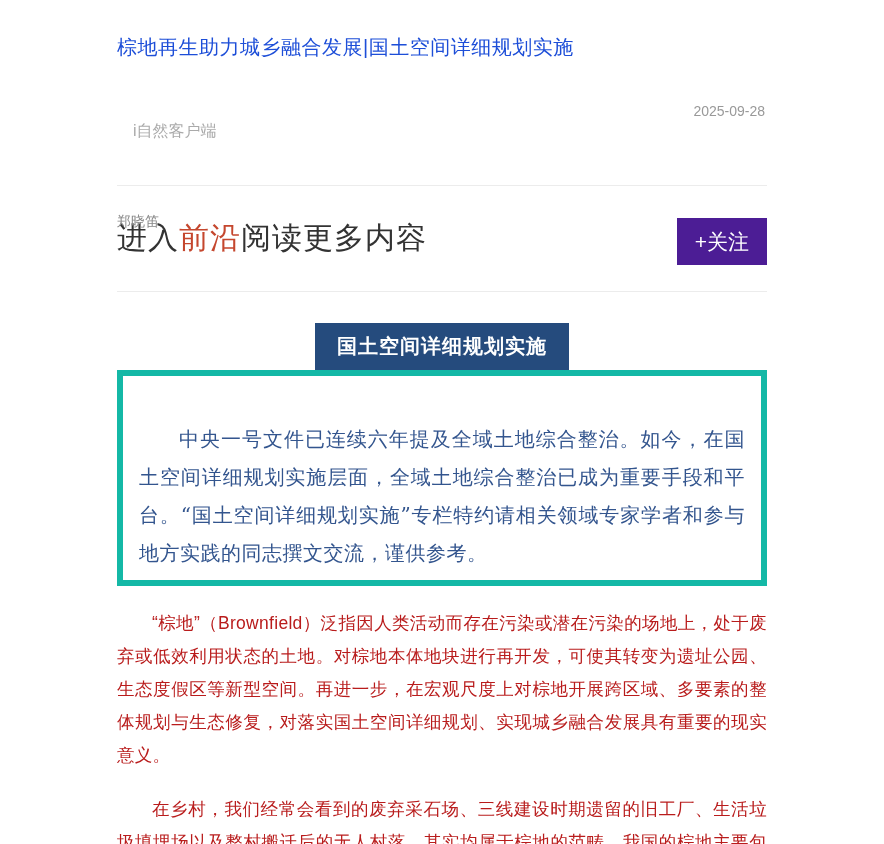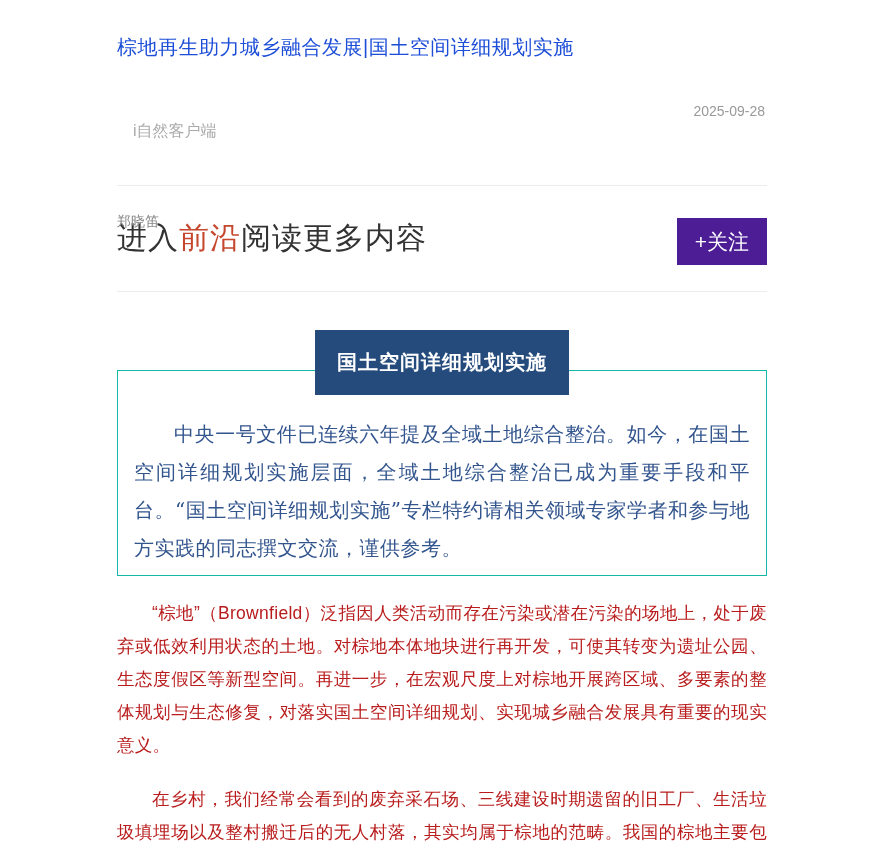--- a/index.html
+++ b/index.html
@@ -95,30 +95,29 @@
   .column-badge {
     position: absolute;
     top: -47px;
     left: 50%;
     transform: translateX(-50%);
     background: #254b7d;
     color: #ffffff;
     font-size: 20px;
     font-weight: bold;
     letter-spacing: 1px;
-    height: 65px;
+    height: 47px;
     padding: 0 22px;
     display: flex;
     align-items: center;
     white-space: nowrap;
     z-index: 2;
-    margin-top: 7px;
   }
   .quote-box {
-    border: 1px solid #14b8a6;
+    border: 6px solid #14b8a6;
     padding: 44px 16px 8px 16px;
     min-height: 198px;
   }
   .quote-text {
     font-family: "DejaVu Serif", "Liberation Serif", serif;
     font-size: 20px;
     line-height: 38px;
     color: #33558e;
     text-indent: 2em;
     text-align: justify;

